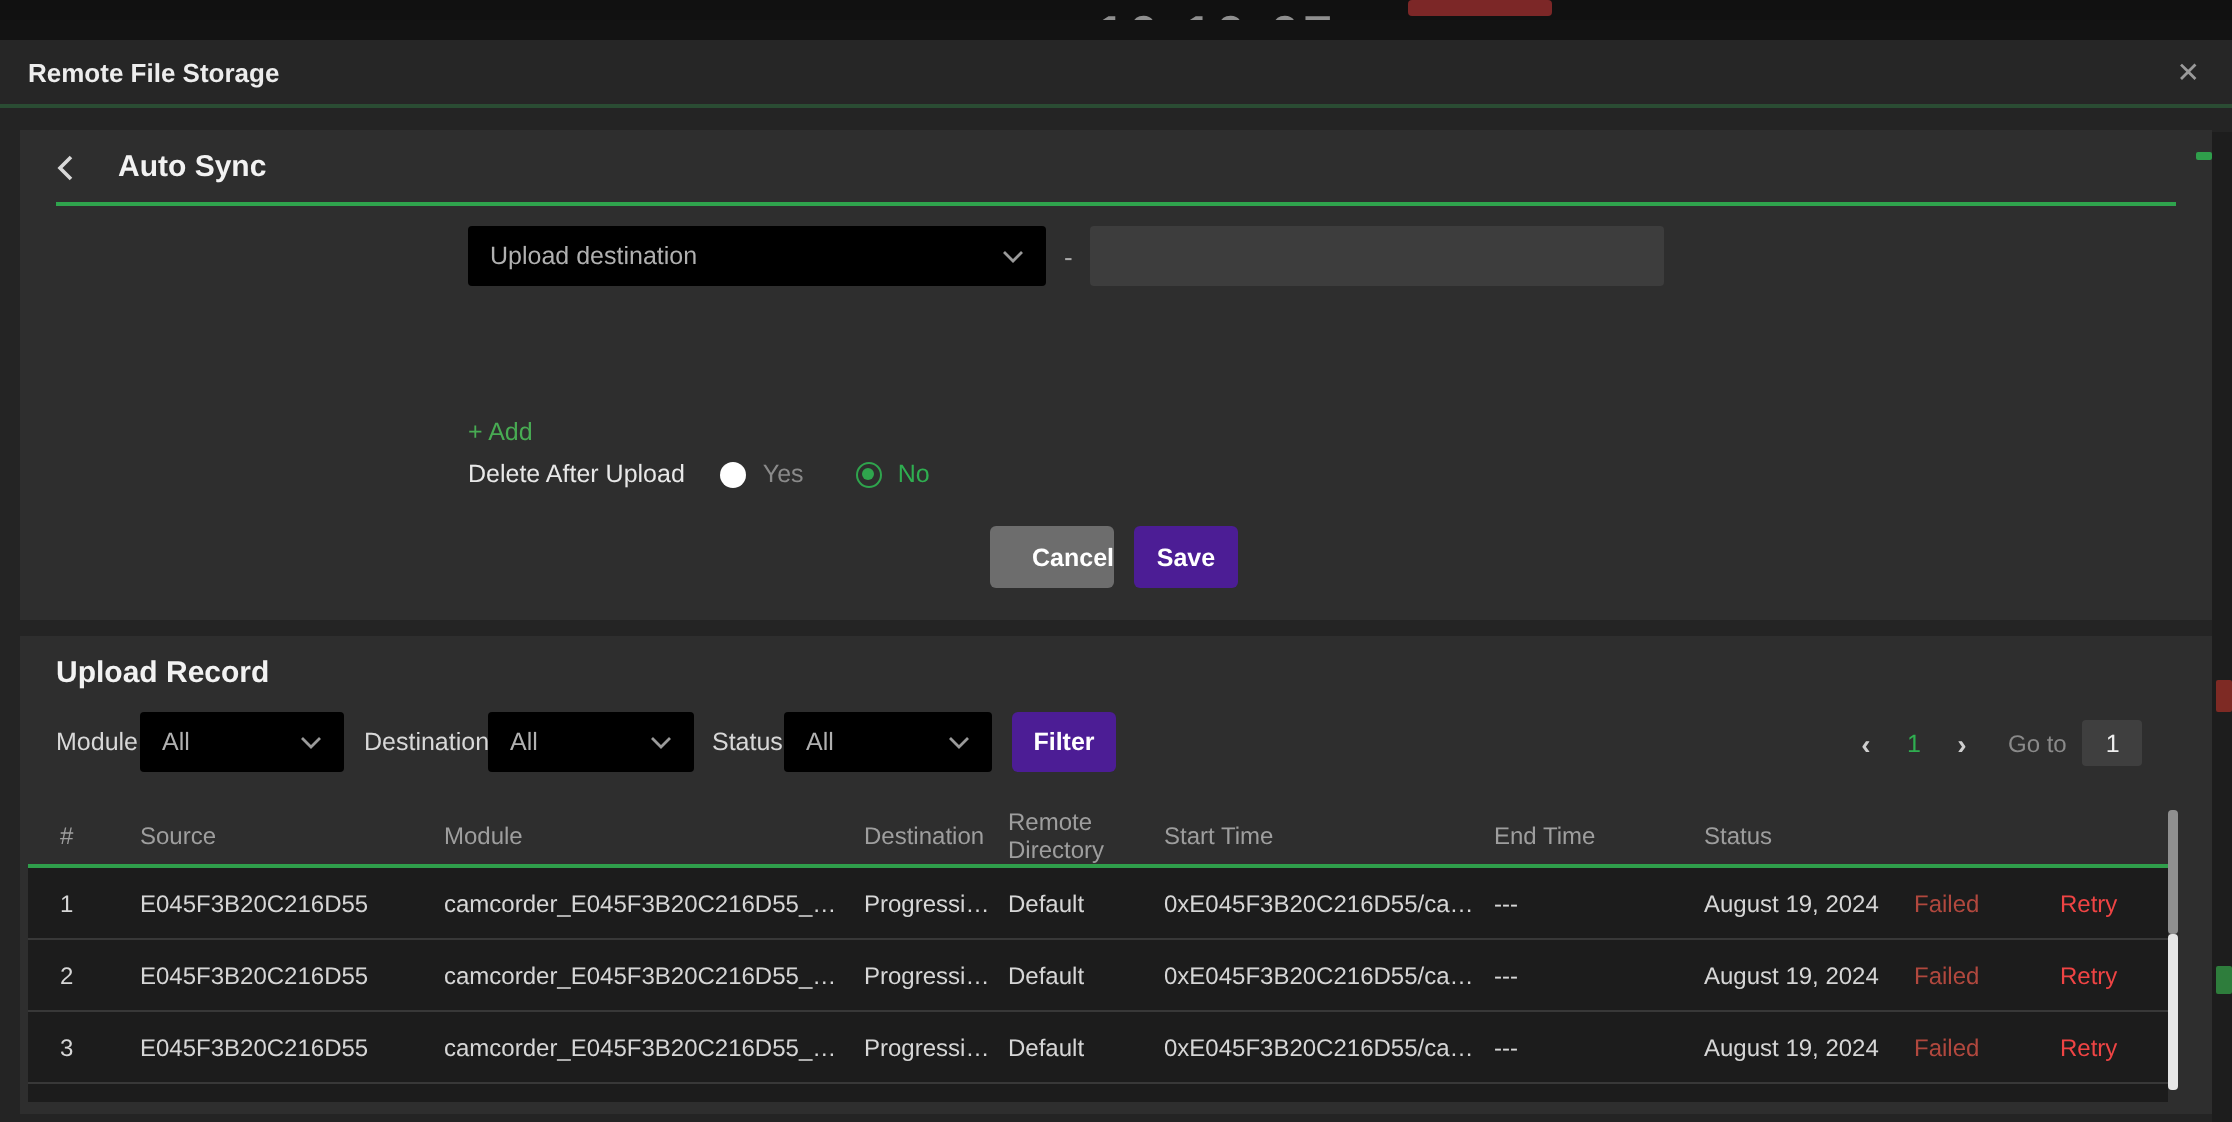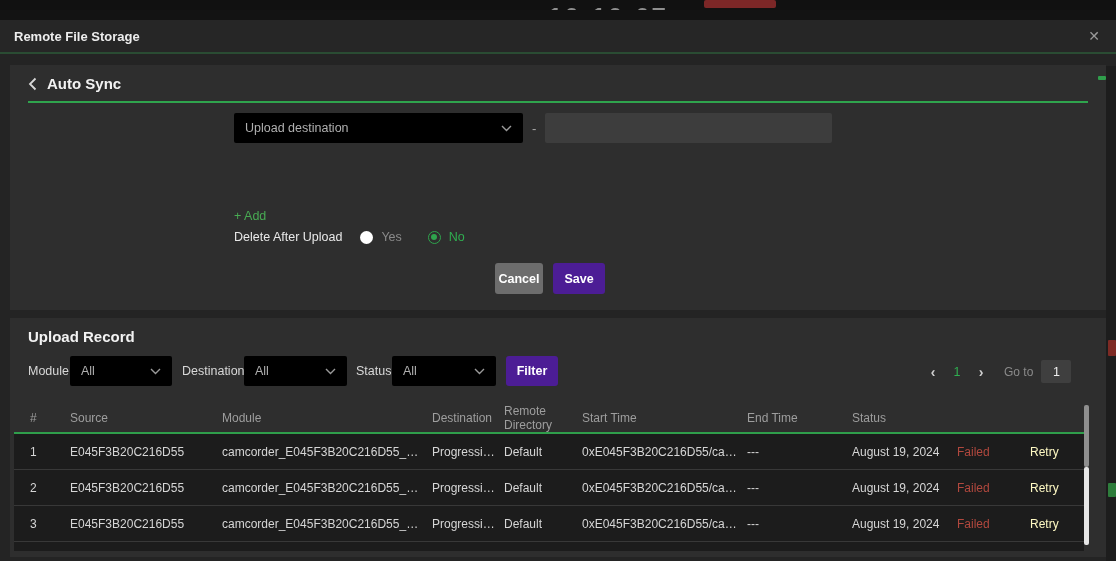--- a/index.html
+++ b/index.html
@@ -15,21 +15,21 @@
   .dialog { position:absolute; left:0; top:20px; width:1116px; height:551px; background:#242424; }
   .titlebar { position:absolute; left:0; top:0; width:1116px; height:34px; background:#262626; border-bottom:2px solid #2a4c33; }
   .titlebar-text { position:absolute; left:14px; top:9px; font-size:13px; font-weight:bold; color:#ededed; }
   .close-btn { position:absolute; right:16px; top:8px; font-size:14px; color:#9a9a9a; cursor:pointer; line-height:16px; }
 
   .panel { position:absolute; left:10px; width:1096px; background:#2e2e2e; }
   .panel-sync   { top:45px;  height:245px; }
   .panel-record { top:298px; height:239px; overflow:hidden; }
 
   
-  .sync-header { position:absolute; left:18px; top:10px; display:flex; align-items:center; gap:10px; }
+  .sync-header { position:absolute; left:18px; top:10px; display:flex; align-items:center; gap:22px; }
   .back-icon { color:#d8d8d8; cursor:pointer; display:flex; align-items:center; }
   .sync-title { font-size:15px; font-weight:bold; color:#f2f2f2; }
   .sync-underline { position:absolute; left:18px; top:36px; width:1060px; height:2px; background:#2fa44d; }
 
   .form-row { position:absolute; left:224px; top:48px; display:flex; align-items:center; }
   .select-box { height:30px; background:#000000; border-radius:2px; display:flex; align-items:center;
                 justify-content:space-between; padding:0 11px; font-size:12.5px; color:#b0b0b0; cursor:pointer; }
   .select-dest { width:289px; }
   .dash-sep { margin:0 9px; color:#aaa; font-size:13px; }
   .text-input { width:287px; height:30px; background:#3d3d3d; border:none; border-radius:2px; color:#ddd;
@@ -44,21 +44,21 @@
   .radio-circle-white { width:13px; height:13px; border-radius:50%; background:#fff; }
   .radio-circle-green { width:13px; height:13px; border-radius:50%; border:1.5px solid #2fa44d;
                         display:flex; align-items:center; justify-content:center; background:#2e2e2e; }
   .radio-circle-green .dot { width:6px; height:6px; border-radius:50%; background:#2fa44d; }
   .radio-label-off { color:#8a8a8a; }
   .radio-label-on  { color:#2fae50; }
 
   .btn-row { position:absolute; left:485px; top:198px; display:flex; gap:10px; }
   .btn { height:31px; border:none; border-radius:3px; font-size:12.5px; font-weight:bold; color:#fff;
          cursor:pointer; font-family:"Liberation Sans",sans-serif; }
-  .btn-cancel { width:48px; background:#6d6d6d; }
+  .btn-cancel { width:62px; background:#6d6d6d;text-align:right; }
   .btn-save   { width:52px; background:#4c1d95; }
 
   
   .record-title { position:absolute; left:18px; top:10px; font-size:15px; font-weight:bold; color:#f2f2f2; }
 
   .filter-label { position:absolute; top:46px; font-size:12.5px; color:#d8d8d8; }
   .flt-module-label { left:18px; } .flt-dest-label { left:172px; } .flt-status-label { left:346px; }
   .flt-select { position:absolute; top:38px; }
   .flt-module-sel { left:60px;  width:102px; }
   .flt-dest-sel   { left:234px; width:103px; }
@@ -73,21 +73,21 @@
                    text-align:center; font-size:12.5px; font-family:"Liberation Sans",sans-serif; outline:none; }
 
   .table { position:absolute; left:4px; top:85px; width:1070px; }
   .tgrid { display:grid; grid-template-columns:56px 152px 210px 72px 78px 165px 105px 105px 73px 1fr; align-items:center; }
   .tgrid > :first-child { padding-left:16px; }
   .thead { height:29px; color:#9e9e9e; font-size:12px; }
   .thead-line { height:2px; background:#2f9e4b; }
   .trow { height:36px; background:#1c1c1c; border-bottom:1px solid #383838; color:#d6d6d6; font-size:12px; }
   .trow span { overflow:hidden; white-space:nowrap; text-overflow:ellipsis; padding-right:8px; }
   .cell-failed { color:#b1483e; }
-  .cell-retry { color:#fef9c3; cursor:pointer; }
+  .cell-retry { color:#ef4444; cursor:pointer; }
   .trow-partial { height:9px; background:#1c1c1c; }
 
   .vscroll { position:absolute; left:1074px; top:87px; width:5px; height:140px; }
   .vscroll-track { width:5px; height:62px; background:#8f8f8f; border-radius:2px; }
   .vscroll-thumb { width:5px; height:78px; background:#e6e6e6; border-radius:2px; cursor:pointer; }
 
   
   .right-gutter { position:absolute; left:1106px; top:46px; width:10px; height:515px; background:#1d1d1d; }
   .edge-mark { position:absolute; width:8px; border-radius:1px; }
   .mark-green-top { left:1098px; top:66px;  height:4px;  background:#2f9e4b; }

